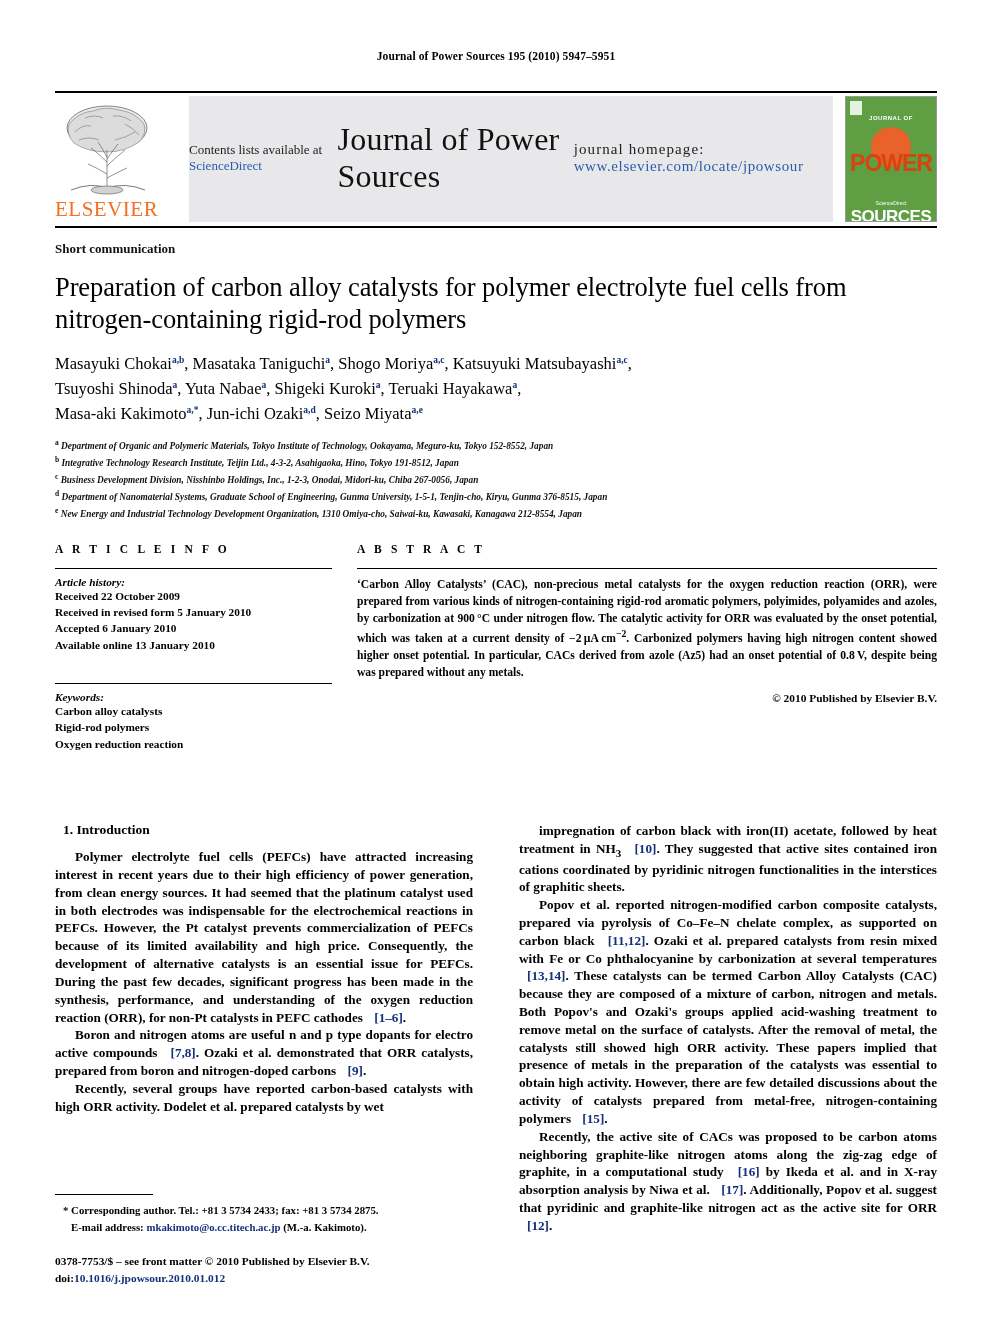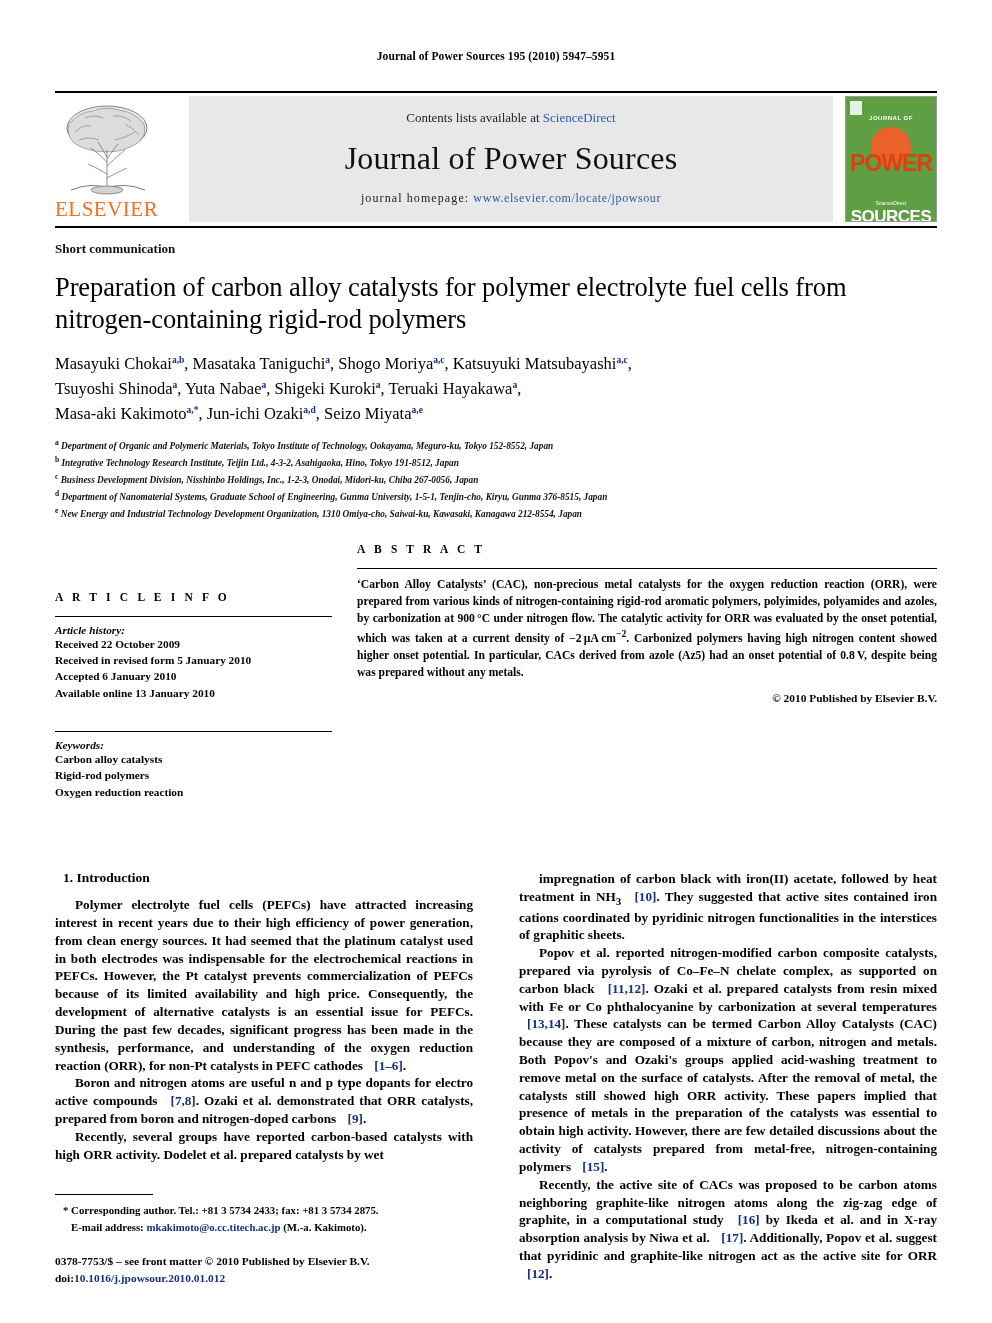--- a/index.html
+++ b/index.html
@@ -60,41 +60,40 @@
     font-size: 21px;
     letter-spacing: 0.5px;
     font-weight: normal;
     line-height: 1;
     margin-top: 1px;
   }
   .masthead-center {
     flex: 1 1 auto;
     background: #e8e8ea;
     display: flex;
-    flex-direction: column;
     justify-content: space-between;
     align-items: center;
     padding: 14px 0 16px 0;
     margin: 0 12px 0 12px;
   }
   .contents-line {
     font-size: 13px;
     color: #222;
   }
   .contents-line .sd {
     color: #2a5caa;
   }
   .journal-title {
     font-size: 32px;
     font-family: "Liberation Serif", serif;
     letter-spacing: 0.2px;
     color: #111;
   }
   .homepage-line {
-    font-size: 12px;
+    font-size: 15px;
     letter-spacing: 1.1px;
     color: #222;
     font-family: Liberation Serif, serif;
   }
   .homepage-line .url { color: #2a5caa; letter-spacing: 0.6px;}
   .cover-thumb {
     width: 92px;
     flex: 0 0 92px;
     border: 1px solid #999;
     background: #5f9e43;
@@ -171,21 +170,21 @@
     font-weight: bold;
     color:#111;
   }
   .affils sup { font-style: normal; font-size:7.5px; }
 
   
   .band {
     display: flex;
     margin-top: 20px;
   }
-  .band-left { width: 277px; flex: 0 0 277px; margin-top: 48px; }
+  .band-left { width: 277px; flex: 0 0 277px; }
   .band-right { flex: 1 1 auto; margin-left: 25px; }
   .sec-head {
     font-size: 11.5px;
     font-weight: bold;
     letter-spacing: 3.2px;
     font-family: "Liberation Serif", serif;
     color: #000;
   }
   .band-rule {
     border-top: 1px solid #000;

